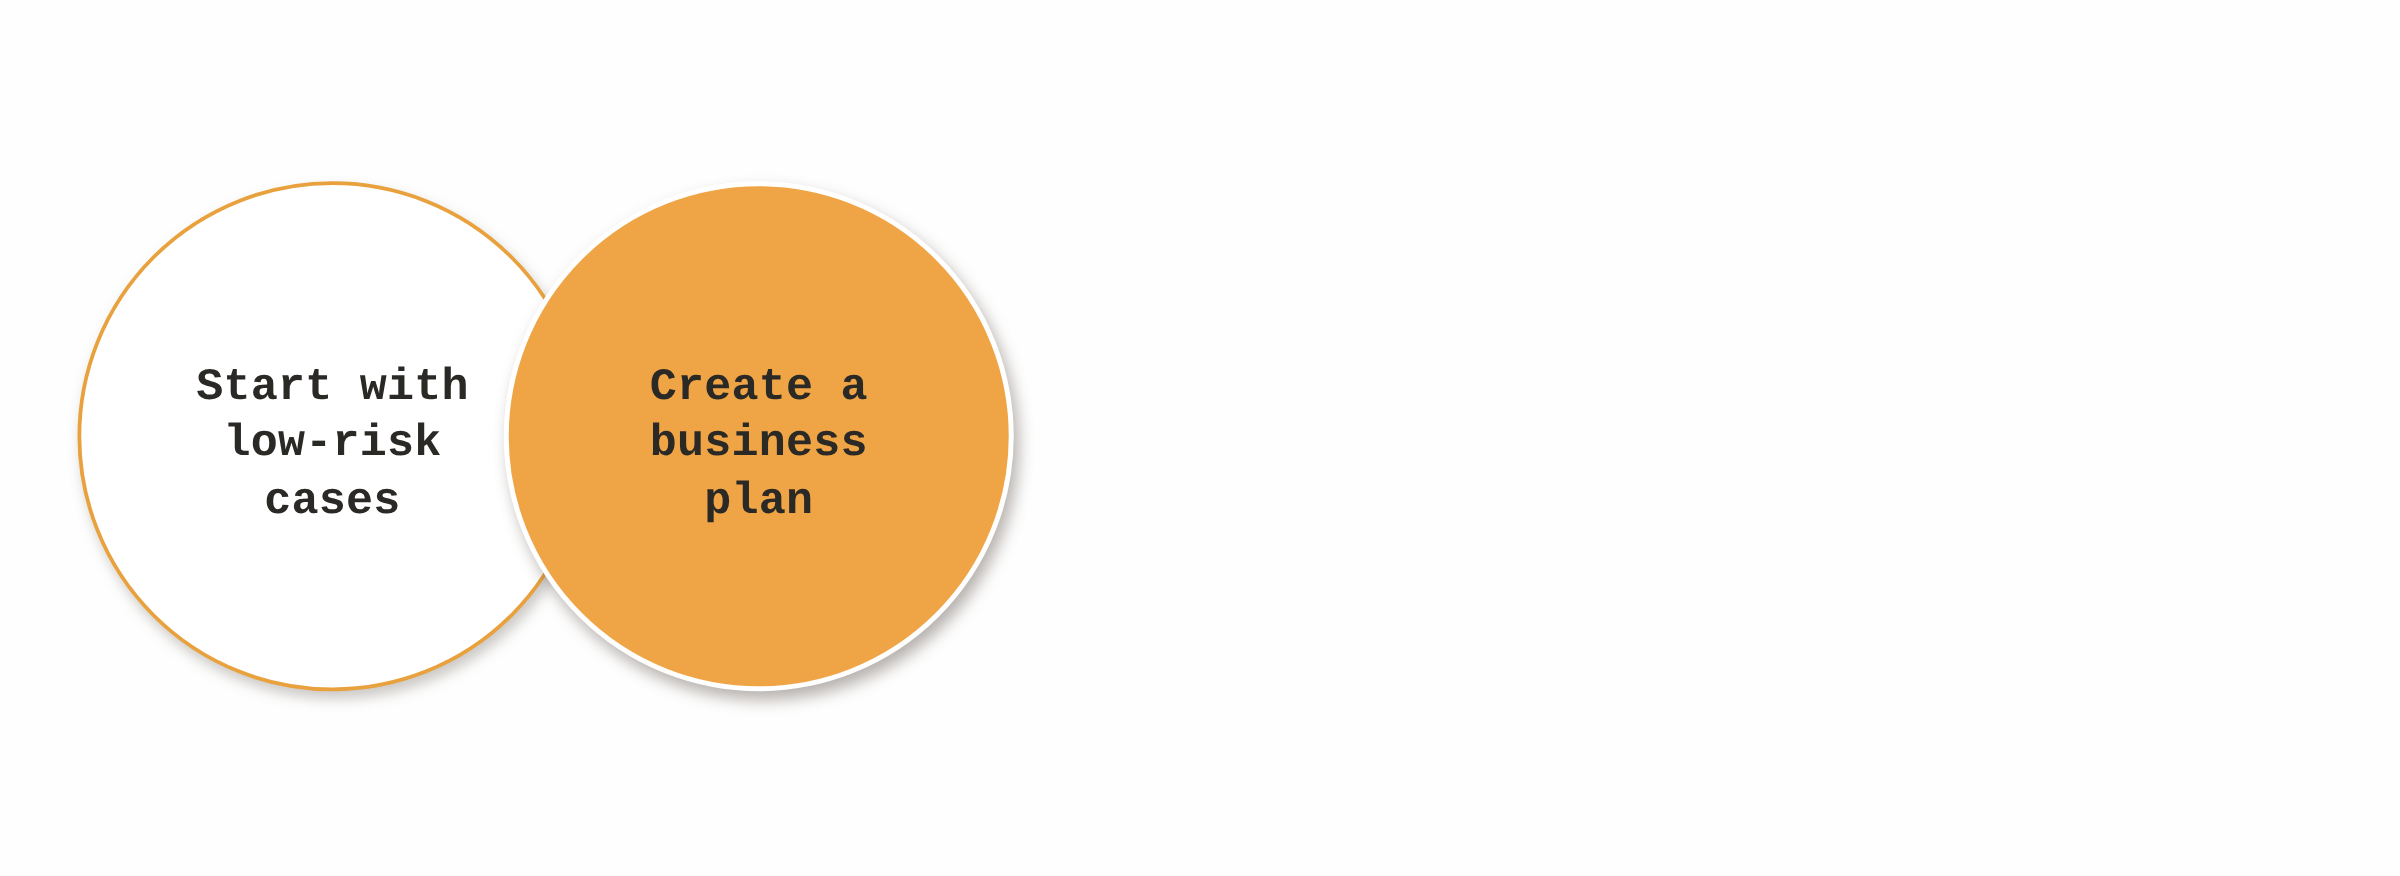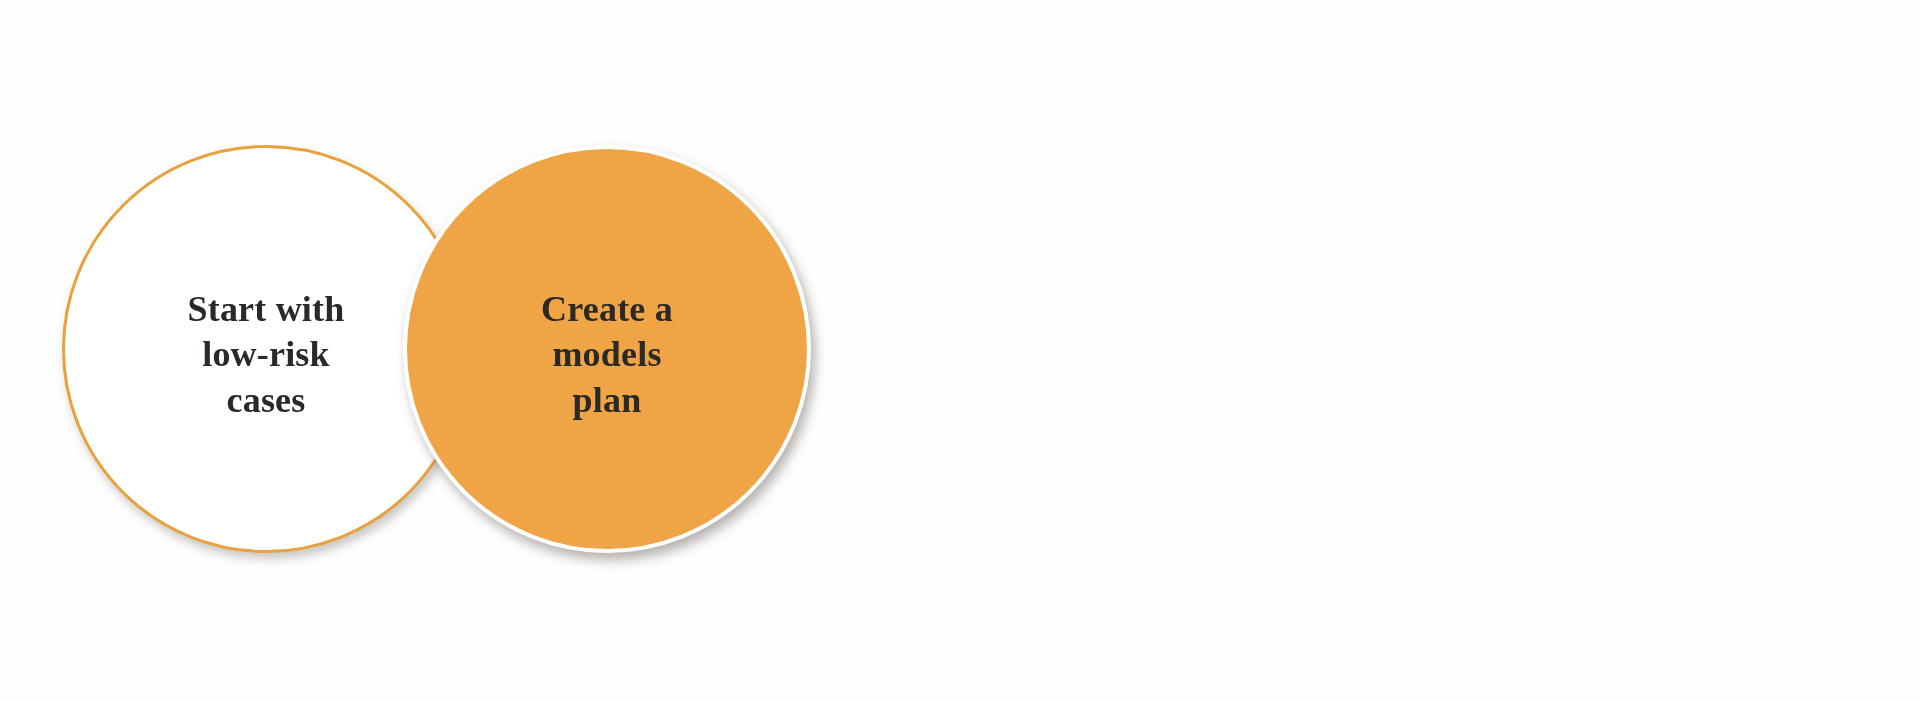--- a/index.html
+++ b/index.html
@@ -6,21 +6,21 @@
     margin: 0;
     padding: 0;
     background: #ffffff;
   }
   .canvas {
     position: relative;
     width: 1920px;
     height: 701px;
     background: #fefefe;
     overflow: hidden;
-    font-family: Liberation Serif, serif;
+    font-family: Liberation Mono, monospace;
   }
   .circle {
     position: absolute;
     top: 145px;
     width: 408px;
     height: 408px;
     border-radius: 50%;
     box-sizing: border-box;
     display: flex;
     align-items: center;
@@ -61,20 +61,20 @@
 <div class="canvas">
 
   <div class="circle outline pos-1">
     <span class="label">Start with
 low-risk
 cases</span>
   </div>
 
   <div class="circle filled pos-2">
     <span class="label">Create a
-models
+business
 plan</span>
   </div>
 
 
 
 
 </div>
 
 </body></html>

